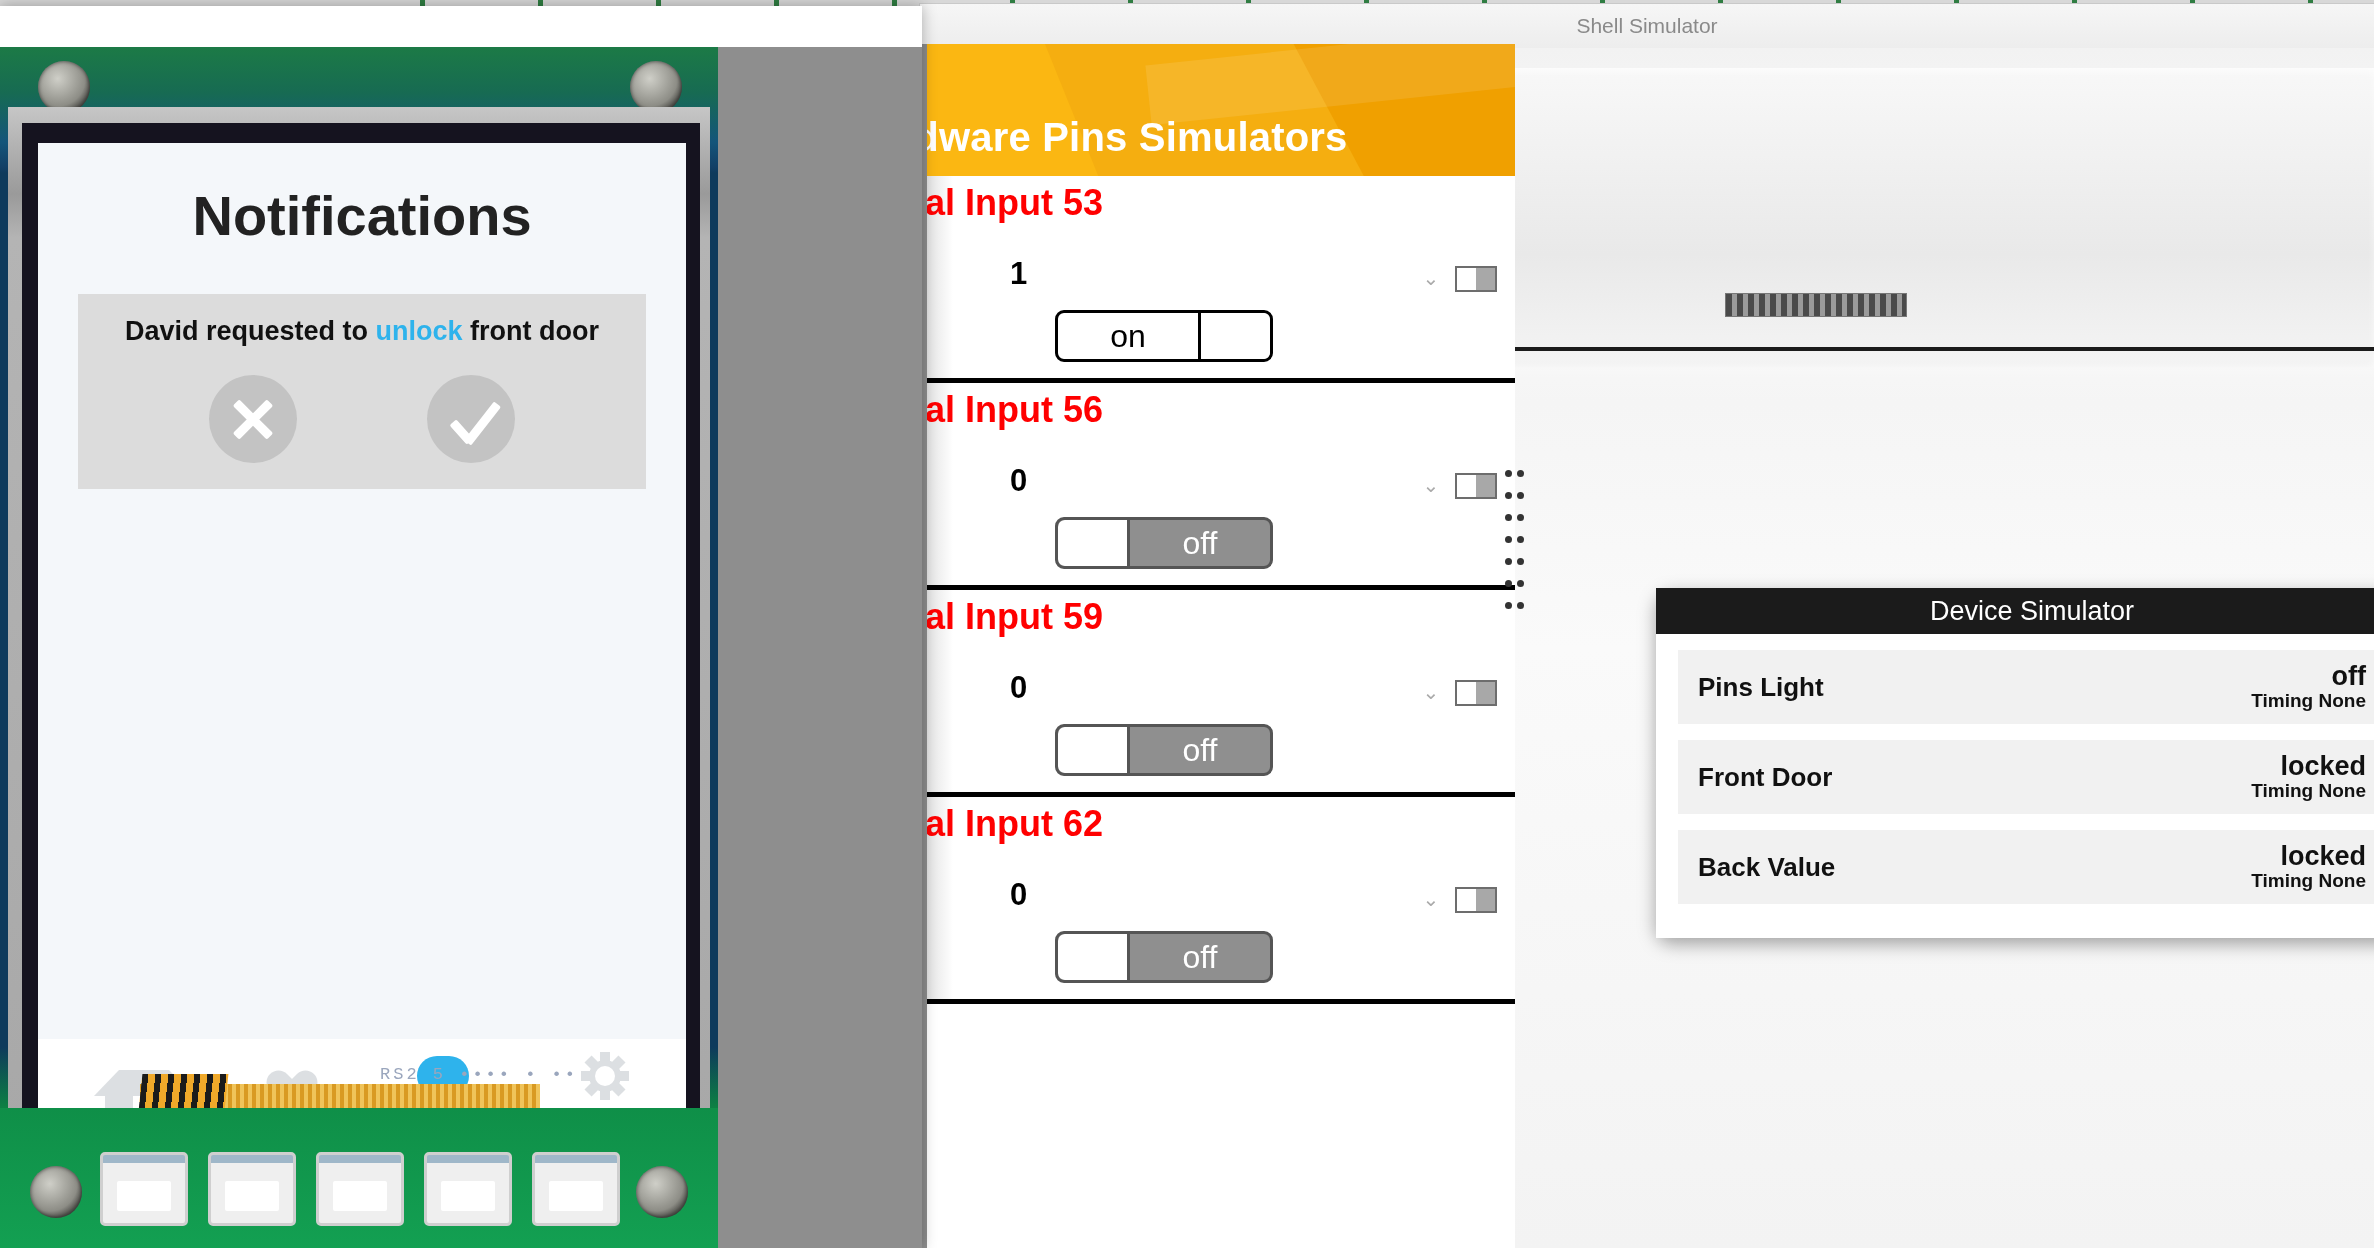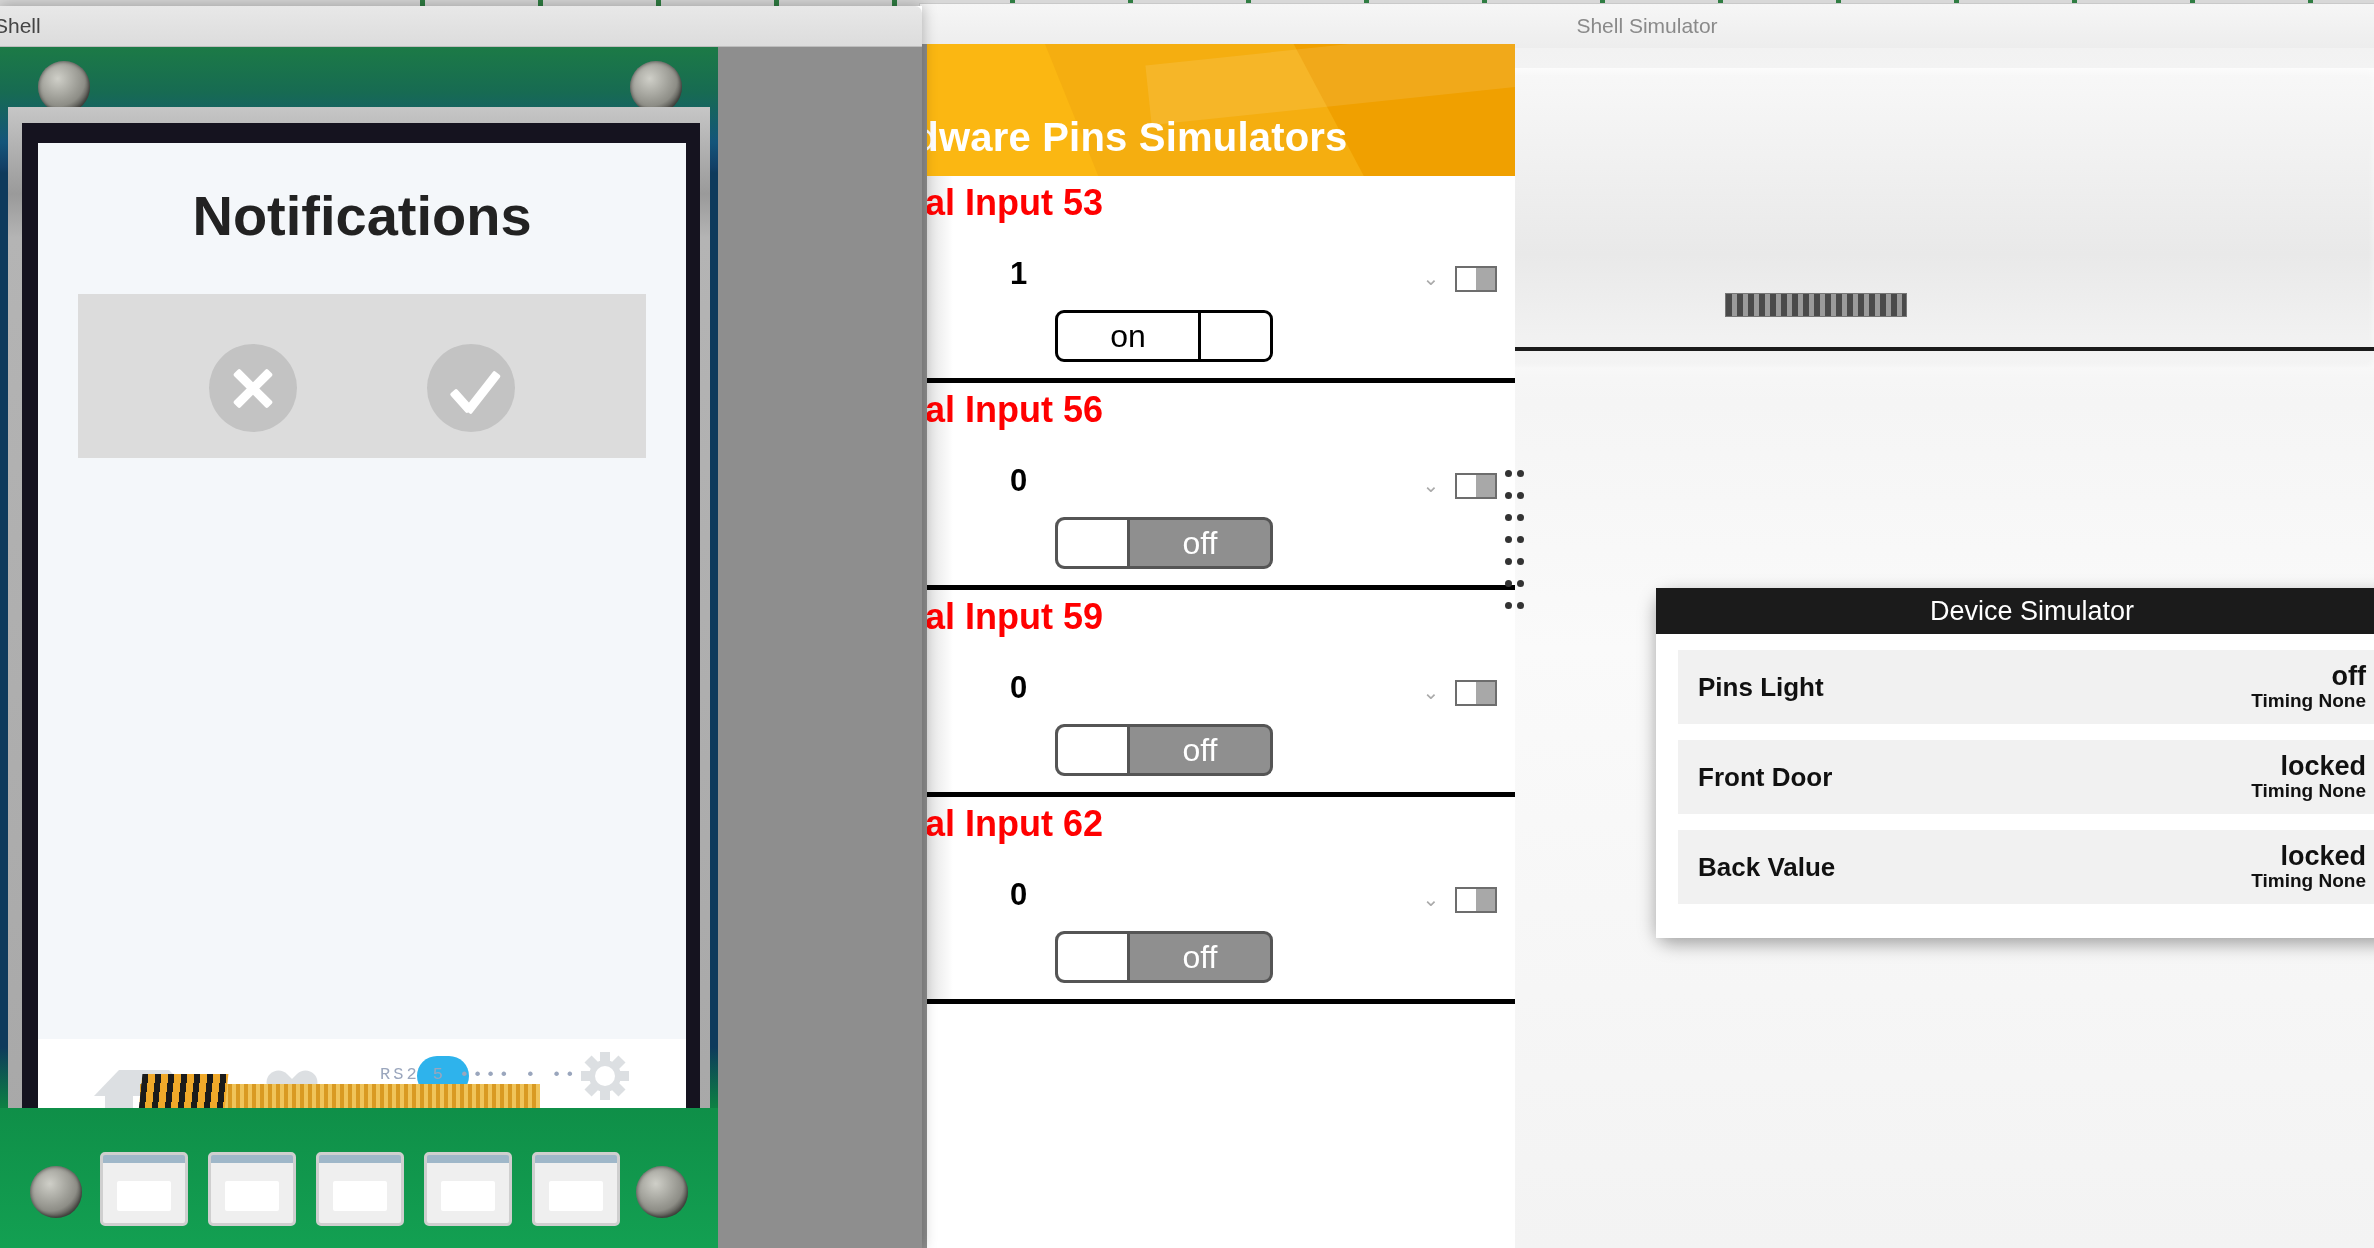--- a/index.html
+++ b/index.html
@@ -561,37 +561,35 @@
     <span style="left: 12px; top: 66px;"></span>
     <span style="left: 0px; top: 88px;"></span>
     <span style="left: 12px; top: 88px;"></span>
     <span style="left: 0px; top: 110px;"></span>
     <span style="left: 12px; top: 110px;"></span>
     <span style="left: 0px; top: 132px;"></span>
     <span style="left: 12px; top: 132px;"></span>
   </div>
 
 <div id="shell-window">
-  <div id="shell-titlebar">
-    <div id="shell-title">Shell</div>
-  </div>
 
   <div id="shell-body">
 
     <div id="board">
       <div class="board-hole" style="left:38px;top:14px;"></div>
       <div class="board-hole" style="left:630px;top:14px;"></div>
 
       <div id="lcd-bezel"></div>
       <div id="lcd-dark"></div>
 
       <div id="lcd-screen">
         <div id="app-title">Notifications</div>
 
         <div id="notification-card">
+          <div id="notification-text"><span>David requested to </span><span class="hl">unlock</span><span> front door</span></div>
 
           <div id="notification-actions">
             <div class="action-circle">
               <span class="x1"></span>
               <span class="x2"></span>
             </div>
             <div class="action-circle">
               <span class="c1"></span>
               <span class="c2"></span>
             </div>

